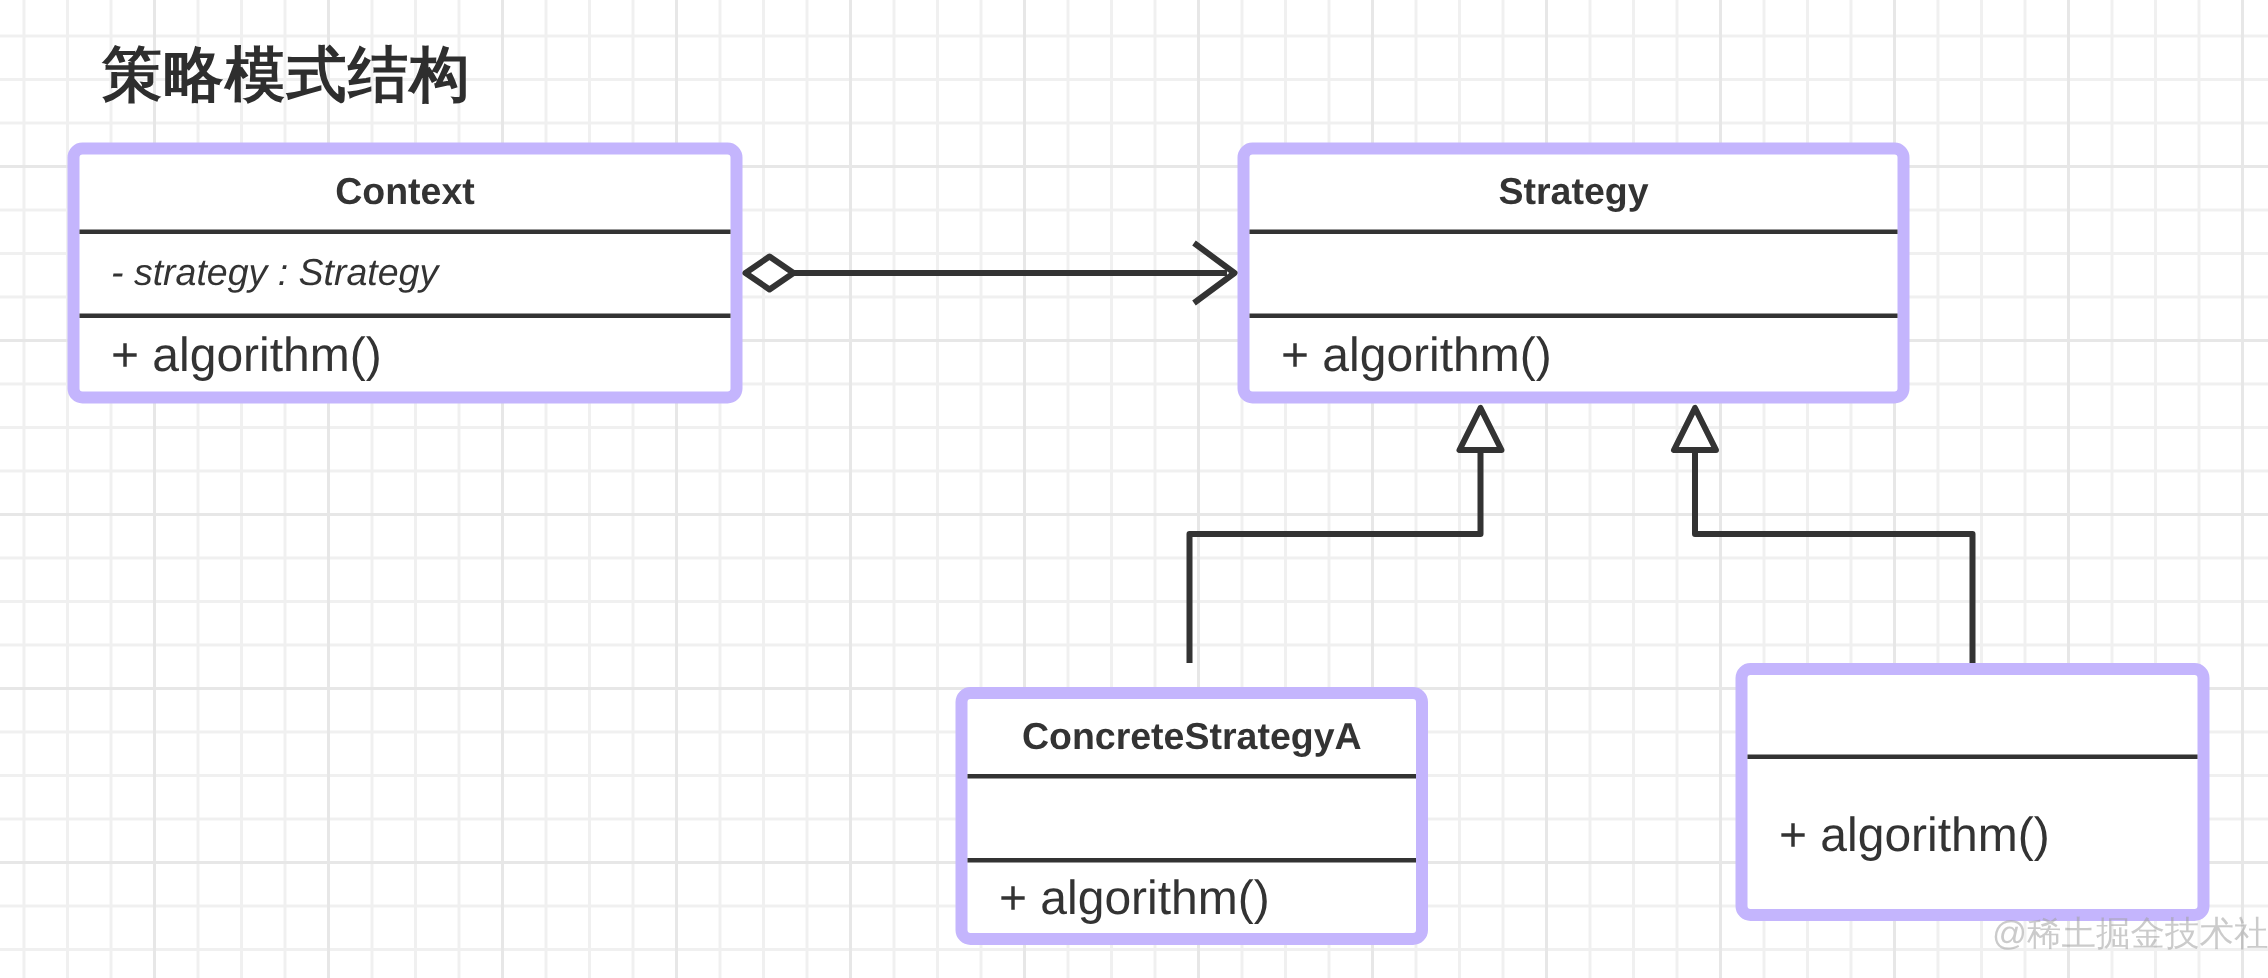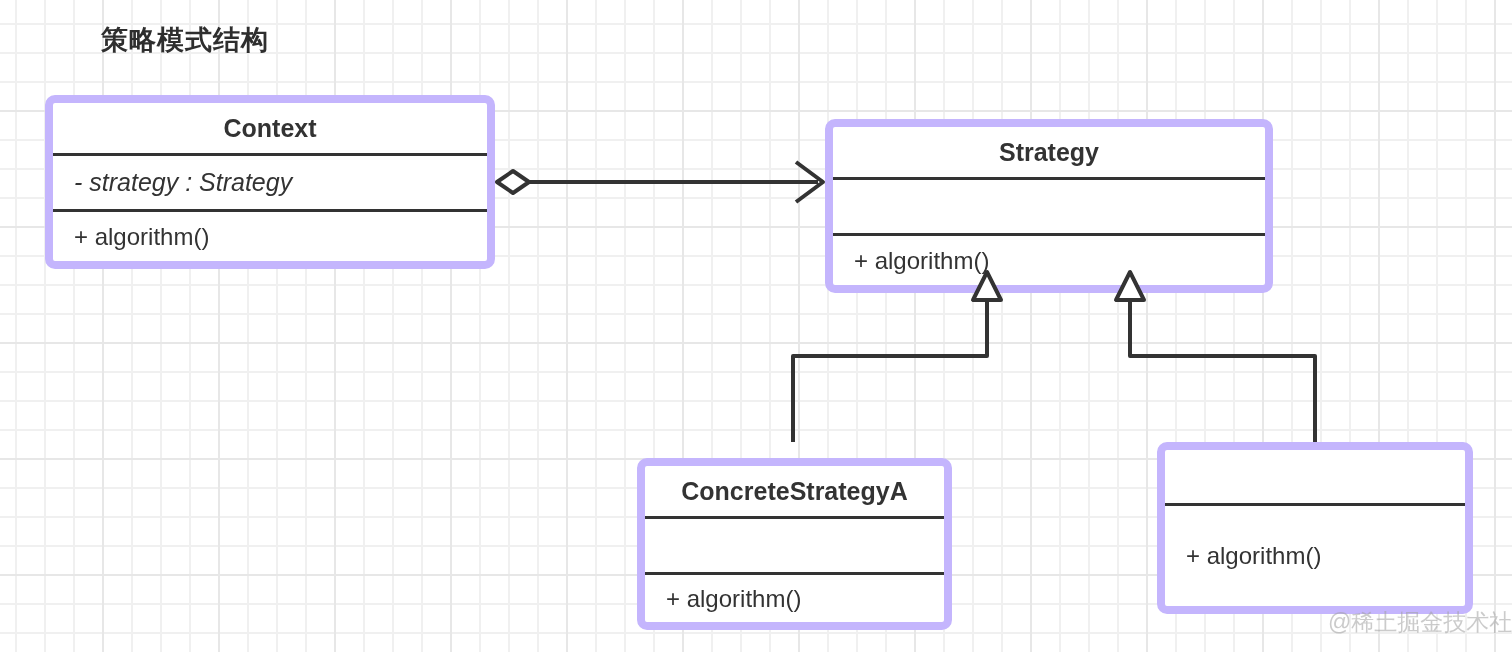--- a/index.html
+++ b/index.html
@@ -14,25 +14,24 @@
       linear-gradient(to right, #f0f0f0 2px, transparent 2px),
       linear-gradient(to bottom, #f0f0f0 2px, transparent 2px);
     background-size: 116px 116px, 116px 116px, 29px 29px, 29px 29px;
     background-position: -14px -6px, -14px -6px, -14px -6px, -14px -6px;
   }
 
   .page-title {
     position: absolute;
     left: 68px;
     top: 22px;
-    font-size: 27px;
+    font-size: 40px;
     font-weight: bold;
     color: #2e2e2e;
     letter-spacing: 1px;
-    margin-left: 33px;
   }
 
   .uml-class {
     position: absolute;
     background: #ffffff;
     border: 8px solid #c4b5fd;
     border-radius: 10px;
     display: flex;
     flex-direction: column;
     color: #333333;
@@ -54,26 +53,26 @@
     font-size: 25px;
     border-bottom: 3px solid #333333;
     white-space: nowrap;
     font-style: italic;
   }
   .uml-methods {
     flex: 1 1 auto;
     display: flex;
     align-items: center;
     padding: 0 21px;
-    font-size: 24px;
+    font-size: 32px;
     white-space: nowrap;
   }
 
   #ctx  { left: 45px;   top: 95px;  width: 450px; height: 174px; }
-  #strg { left: 825px;  top: 95px;  width: 448px; height: 174px; margin-top: 24px; }
+  #strg { left: 825px;  top: 95px;  width: 448px; height: 174px; }
   #csa  { left: 637px;  top: 458px; width: 315px; height: 172px; }
   #csb  { left: 1157px; top: 442px; width: 316px; height: 172px; }
 
   .connector-layer {
     position: absolute;
     left: 0; top: 0;
     width: 1512px; height: 652px;
     pointer-events: none;
   }
 

